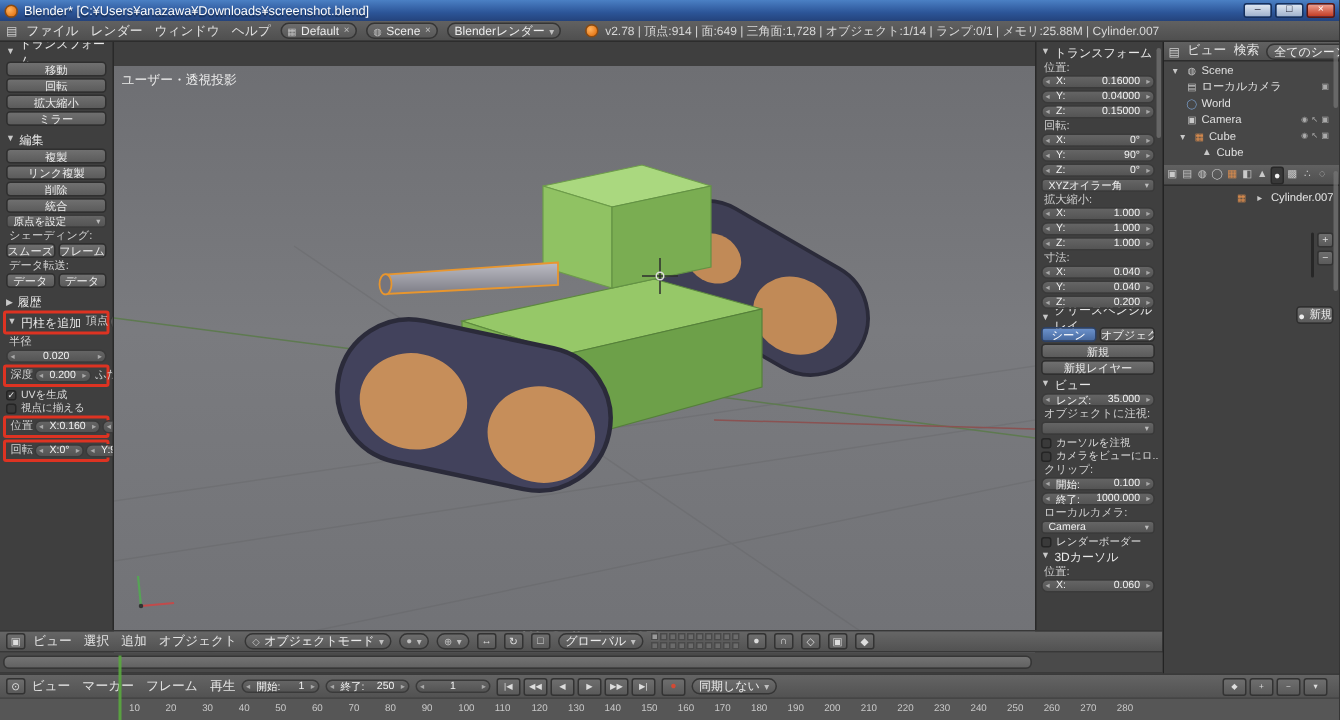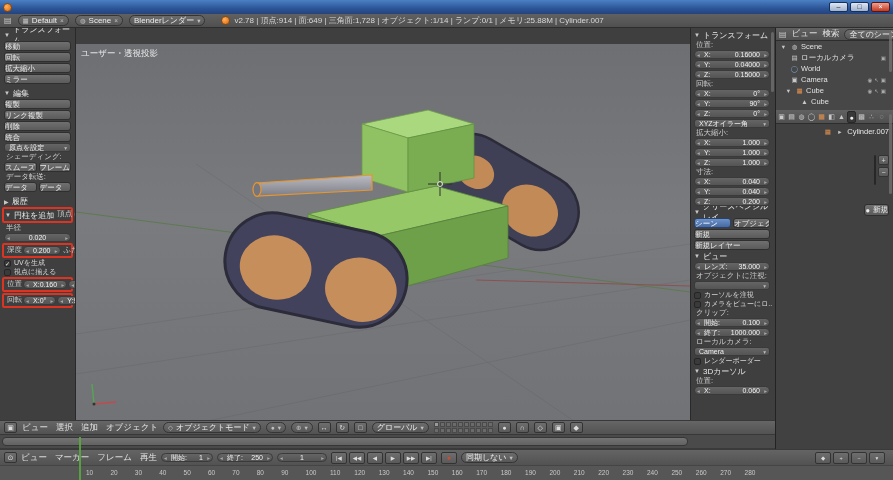--- a/index.html
+++ b/index.html
@@ -28,21 +28,21 @@
 .pill{display:inline-flex;align-items:center;gap:3px;height:11px;padding:0 4px;
  background:linear-gradient(#6c6c6c,#585858);border:1px solid #353535;border-radius:6px;
  font-size:8px;color:#ececec;white-space:nowrap;}
 .pill .mini{font-size:6.5px;color:#c0c0c0;}
 .stats{display:flex;align-items:center;gap:4px;margin-left:10px;font-size:8px;color:#d8d8d8;white-space:nowrap;}
 .icn{font-size:8px;color:#cfcfcf;}
 
 
 .ph{display:flex;gap:3px;align-items:center;font-size:8px;color:#e9e9e9;height:10px;flex:0 0 auto;}
 .tri{font-size:6px;color:#c8c8c8;}
-.b{height:10px;line-height:9px;text-align:left;flex:0 0 auto;
+.b{height:10px;line-height:9px;text-align:center;flex:0 0 auto;
  background:linear-gradient(#707070,#5b5b5b);border:1px solid #2f2f2f;border-radius:3px;
  font-size:7.5px;color:#ebebeb;overflow:hidden;white-space:nowrap;}
 .b.blue{background:linear-gradient(#6c92cc,#47699f);border-color:#2c4166;color:#fff;}
 .lab{font-size:7.5px;color:#cfcfcf;height:8px;line-height:8px;padding-left:2px;flex:0 0 auto;white-space:nowrap;overflow:hidden;}
 .nf{position:relative;display:flex;align-items:center;justify-content:center;height:9px;flex:0 0 auto;
  background:linear-gradient(#656565,#545454);border:1px solid #3a3a3a;border-radius:5px;
  font-size:7px;padding:0 9px;color:#f2f2f2;white-space:nowrap;}
 .nf::before{content:"◂";position:absolute;left:2px;font-size:5.5px;color:#a8a8a8;}
 .nf::after{content:"▸";position:absolute;right:2px;font-size:5.5px;color:#a8a8a8;}
 .nf.ax{justify-content:space-between;}
@@ -128,29 +128,36 @@
 .rnum{display:inline-block;width:24.4px;font-size:6.5px;color:#c9c9c9;padding-top:3px;}
 .cfline{position:absolute;left:79px;top:437px;width:2px;height:43px;background:#5aa83e;opacity:.9;z-index:5;}
 </style>
 </head>
 <body>
 
 <div id="app">
 
   <div class="titlebar">
     <span class="blogo"></span>
+    <span class="titletext">Blender* [C:¥Users¥anazawa¥Downloads¥screenshot.blend]</span>
     <span class="winbtns">
       <span class="winbtn">–</span>
       <span class="winbtn">□</span>
       <span class="winbtn close">×</span>
     </span>
   </div>
 
   <div class="infobar">
     <span class="icn">▤</span>
+    <span class="menurow">
+        <span class="menu">ファイル</span>
+        <span class="menu">レンダー</span>
+        <span class="menu">ウィンドウ</span>
+        <span class="menu">ヘルプ</span>
+      </span>
     <span class="pill">
       <span class="mini">▦</span>
       <span>Default</span>
       <span class="mini">×</span>
     </span>
     <span class="pill">
       <span class="mini">◍</span>
       <span>Scene</span>
       <span class="mini">×</span>
     </span>

